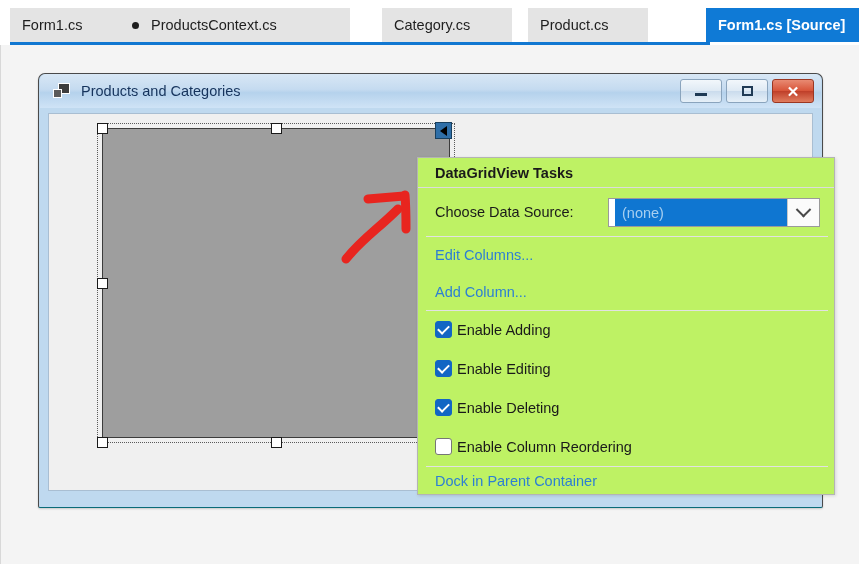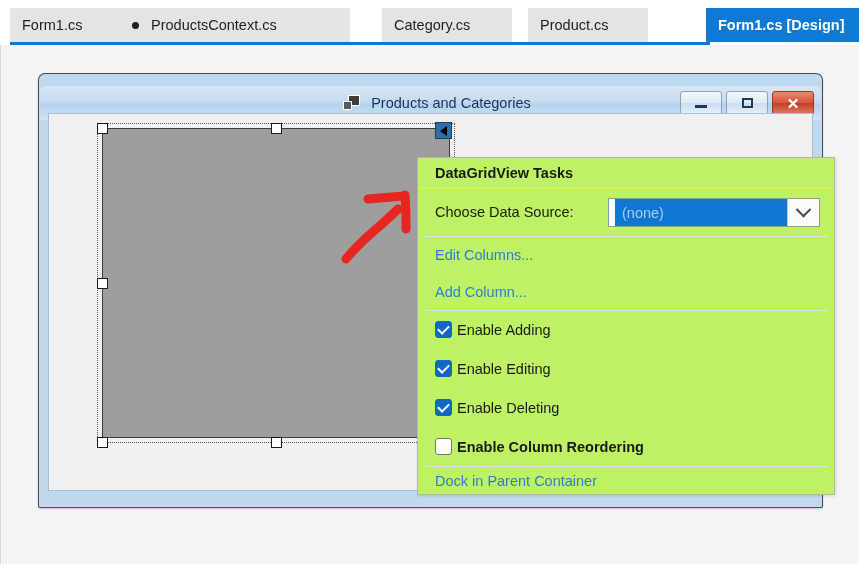--- a/index.html
+++ b/index.html
@@ -76,27 +76,26 @@
     width: 785px; height: 435px;
     background: #bfd9ef;
     border: 1px solid #4a4a4a;
     border-bottom-color: #0a6b78;
     border-radius: 7px 7px 2px 2px;
     box-sizing: border-box;
     box-shadow: 0 1px 2px rgba(0,0,0,0.18);
   }
   #form-titlebar {
     position: absolute;
-    left: 1px; top: 12px;
+    left: 1px; top: 0;
     width: 781px; height: 34px;
     background: linear-gradient(to bottom, #d8e7f5 0%, #c5dbf0 45%, #b5d2ec 55%, #cfe3f6 100%);
     border-radius: 6px 6px 0 0;
     display: flex;
     align-items: center;
-    justify-content: center;
   }
   #form-icon {
     position: relative;
     width: 18px; height: 16px;
     margin-left: 13px;
     flex: 0 0 auto;
   }
   #form-icon .sq-back {
     position: absolute;
     left: 5px; top: 0;
@@ -364,21 +363,21 @@
         <span class="dirty-dot"></span>
         <span>ProductsContext.cs</span>
       </div>
       <div class="tab" style="left: 382px; width: 130px;">
         <span>Category.cs</span>
       </div>
       <div class="tab" style="left: 528px; width: 120px;">
         <span>Product.cs</span>
       </div>
       <div class="tab active" style="left: 706px; width: 153px;">
-        <span>Form1.cs [Design]</span>
+        <span>Form1.cs [Source]</span>
       </div>
     </div>
   <div id="tab-underline"></div>
 </div>
 
 <div id="designer-surface">
 
   <div id="form-window">
 
     <div id="form-titlebar">
@@ -467,21 +466,21 @@
       <span class="cb-label">Enable Editing</span>
     </div>
 
     <div class="panel-row cb-row" style="top:230px; height:39px;">
       <span class="checkbox checked">
           <span class="tick"></span>
         </span>
       <span class="cb-label">Enable Deleting</span>
     </div>
 
-    <div class="panel-row cb-row" style="top:269px; height:39px;font-weight:bold;">
+    <div class="panel-row cb-row" style="top:269px; height:39px;">
       <span class="checkbox unchecked"></span>
       <span class="cb-label">Enable Column Reordering</span>
     </div>
     <div class="row-sep" style="top:308px;"></div>
 
     <div class="panel-row" style="top:308px; height:30px;">
       <span class="panel-link">Dock in Parent Container</span>
     </div>
 
   </div>

